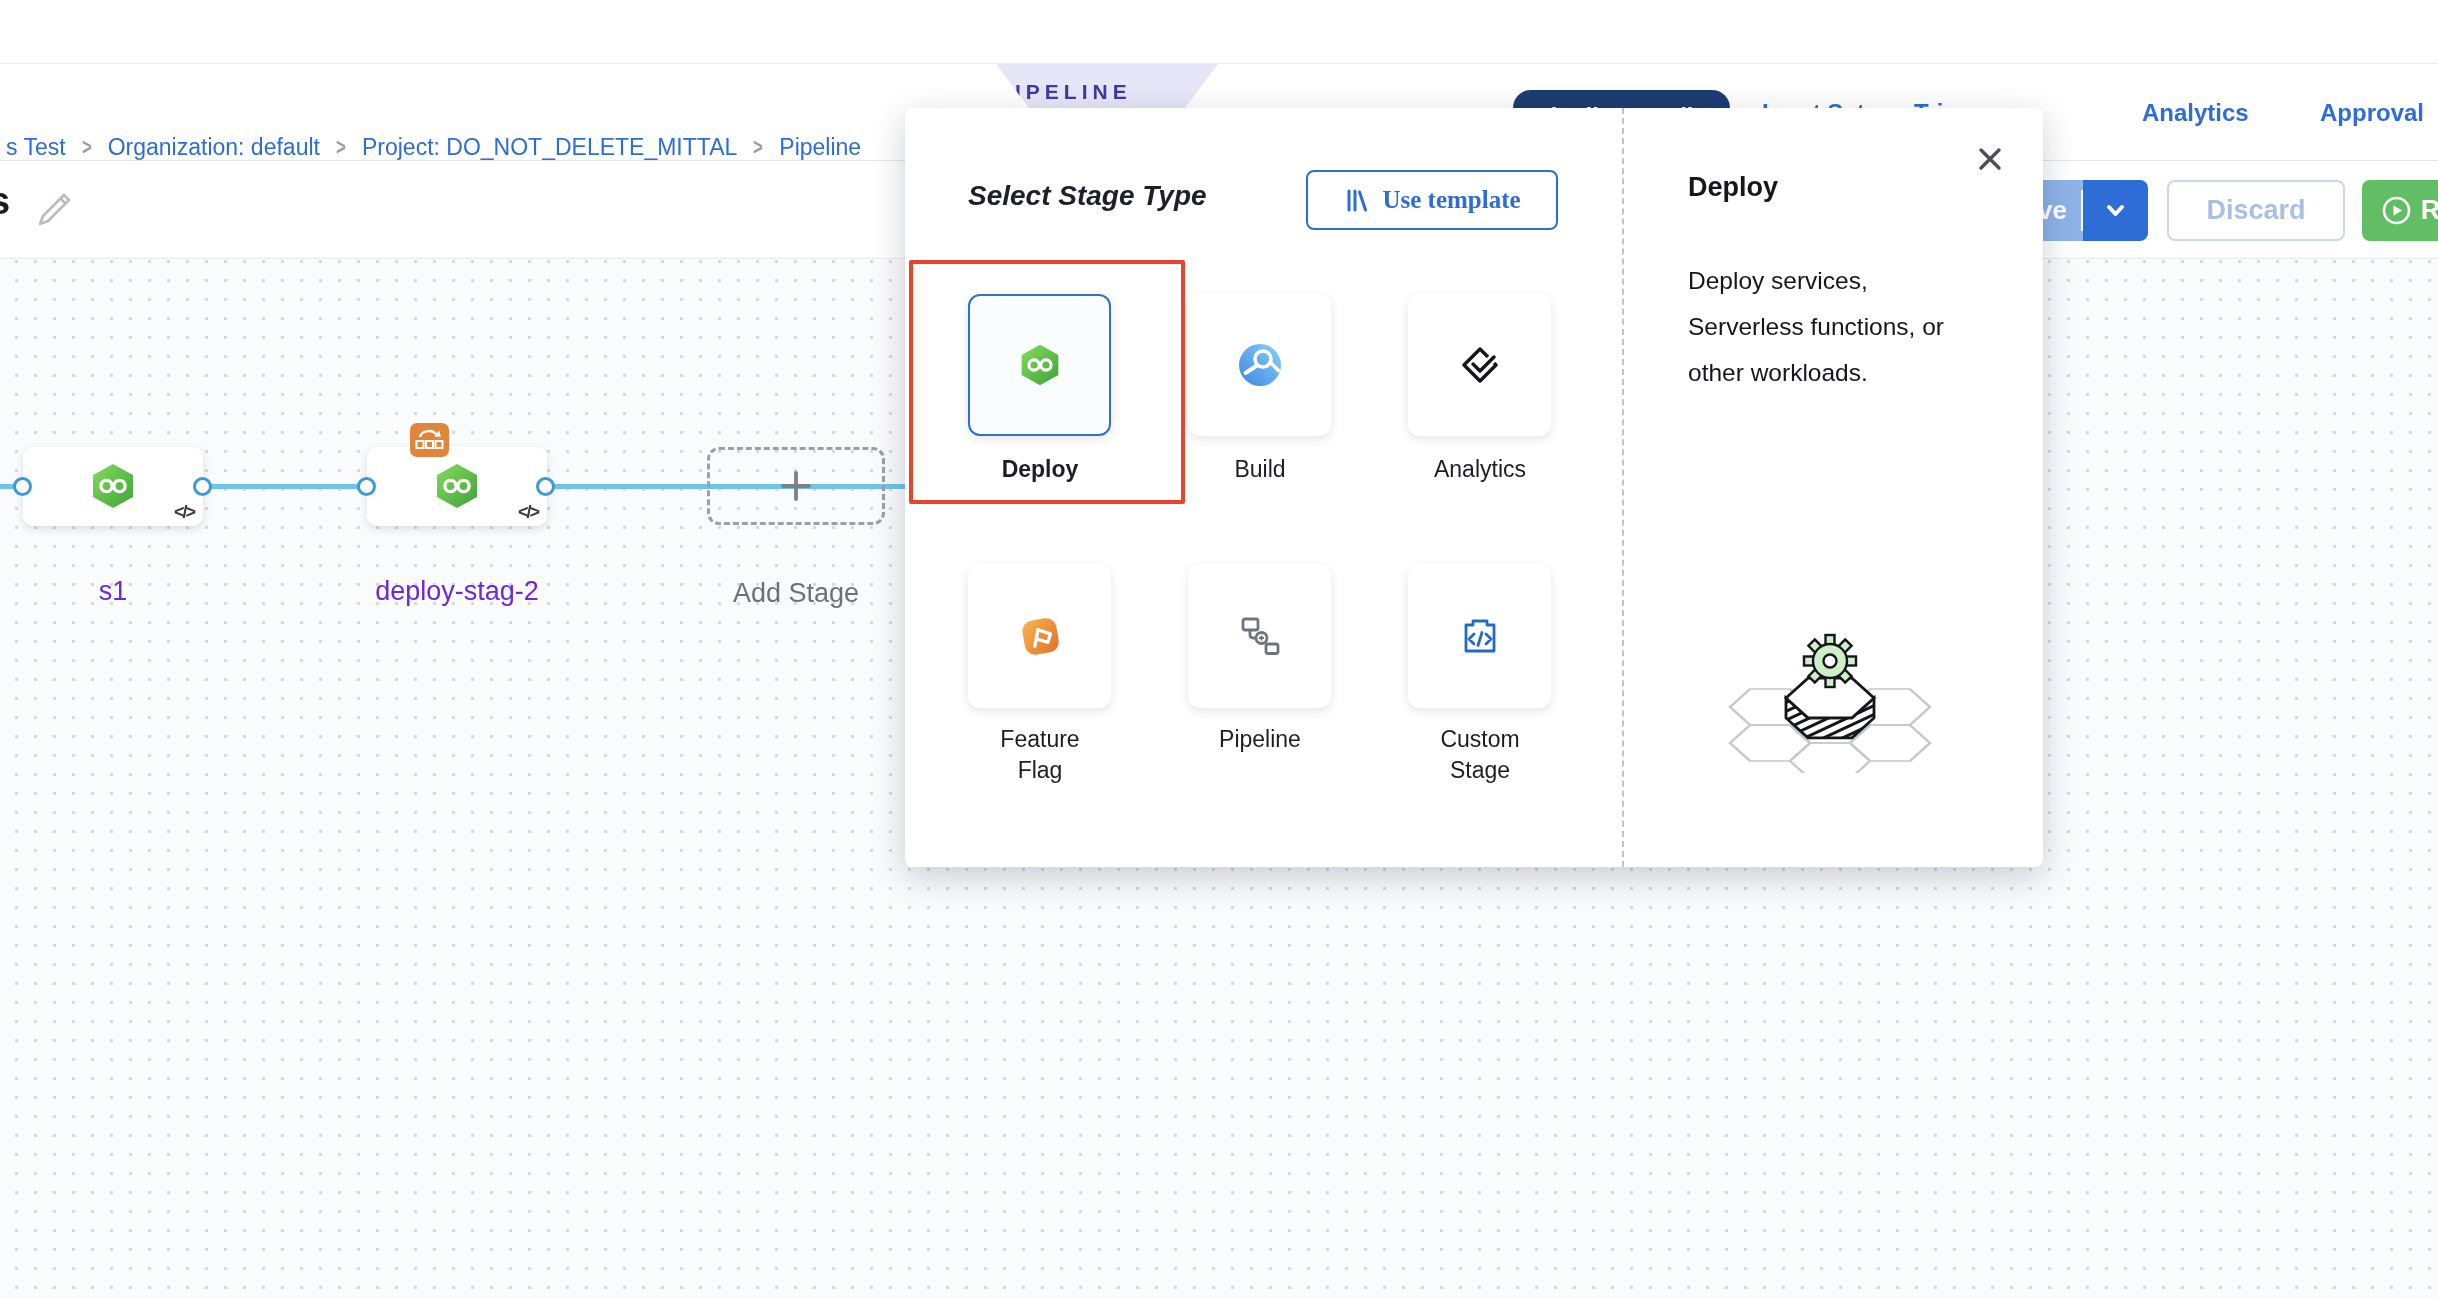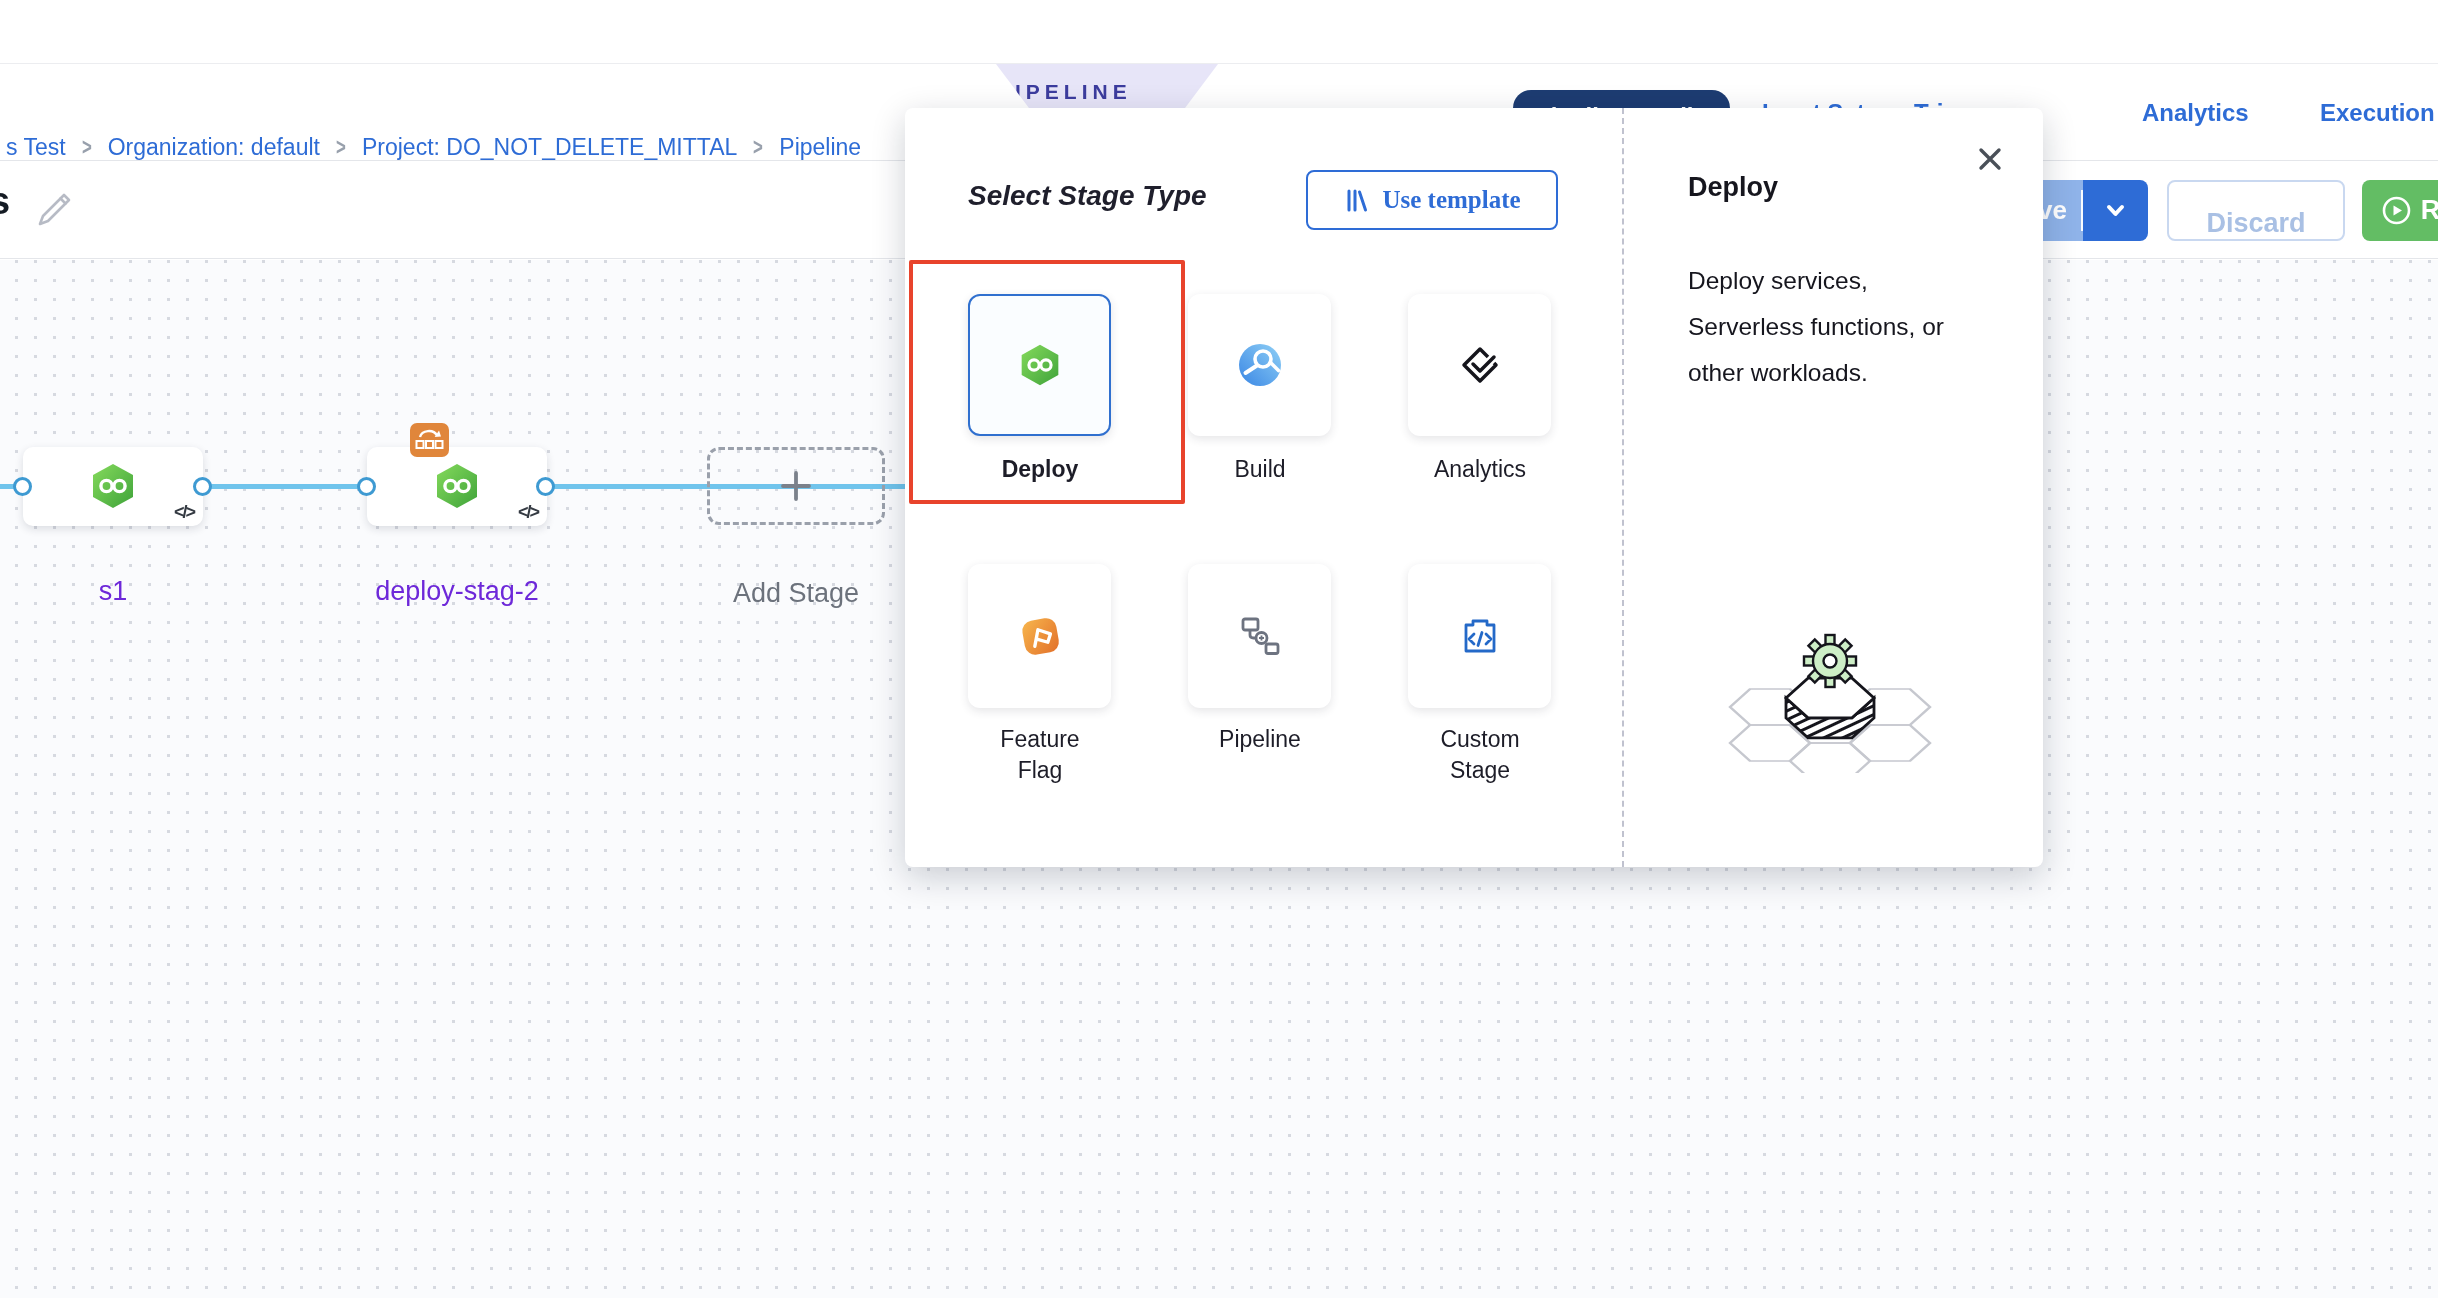--- a/index.html
+++ b/index.html
@@ -42,21 +42,21 @@
   .save-split { top:180px; left:1962px; height:61px; display:flex; z-index:3; }
   .save-main  { width:121px; height:61px; background:#8fb3e9; border-radius:8px 0 0 8px;
                 color:#fff; font-size:26px; font-weight:700; display:flex; align-items:center;
                 justify-content:flex-end; padding-right:16px; cursor:pointer; }
   .save-sep   { width:2px; height:41px; margin-top:10px; background:rgba(255,255,255,.95); }
   .save-caret { width:65px; height:61px; background:#2e6cd6; border-radius:0 8px 8px 0;
                 display:flex; align-items:center; justify-content:center; cursor:pointer; }
 
   .discard-btn { top:180px; left:2167px; width:178px; height:61px; background:#fff;
                  border:2px solid #c9d8f0; border-radius:8px; color:#a9c0e4; font-size:27px;
-                 font-weight:700; display:flex; align-items:flex-end; justify-content:center;
+                 font-weight:700; display:flex; align-items:center; justify-content:center;
                  z-index:3; cursor:pointer; }
   .run-btn { top:180px; left:2362px; width:130px; height:61px; background:#63bd64; border-radius:8px;
              color:#fff; font-size:27px; font-weight:700; display:flex; align-items:center;
              justify-content:center; gap:9px; z-index:3; cursor:pointer; }
 
   
   .canvas { top:260px; left:0; width:2438px; height:1038px; background:#fafbfd;
             background-image:radial-gradient(circle,#d6d9e0 1.8px,transparent 2px);
             background-size:19px 19px; background-position:7px 11px; z-index:1; }
   .flow-line { top:484px; left:0; width:907px; height:5px; background:#70c4ec; z-index:2; }
@@ -116,21 +116,21 @@
   <span class="crumb-sep">&gt;</span>
   <span class="crumb">Project: DO_NOT_DELETE_MITTAL</span>
   <span class="crumb-sep">&gt;</span>
   <span class="crumb">Pipeline</span>
 </div>
 
 <div class="nav-tabs">
   <span class="nav-tab" style="left:1762px">Input Sets</span>
   <span class="nav-tab" style="left:1914px">Triggers</span>
   <span class="nav-tab" style="left:2142px">Analytics</span>
-  <span class="nav-tab" style="left:2320px">Execution</span>
+  <span class="nav-tab" style="left:2320px">Approval</span>
 </div>
 
 <div class="abs studio-badge">
   <span>PIPELINE STUDIO</span>
 </div>
 
 <div class="abs studio-pill">
   <span>Pipeline Studio</span>
 </div>
 

